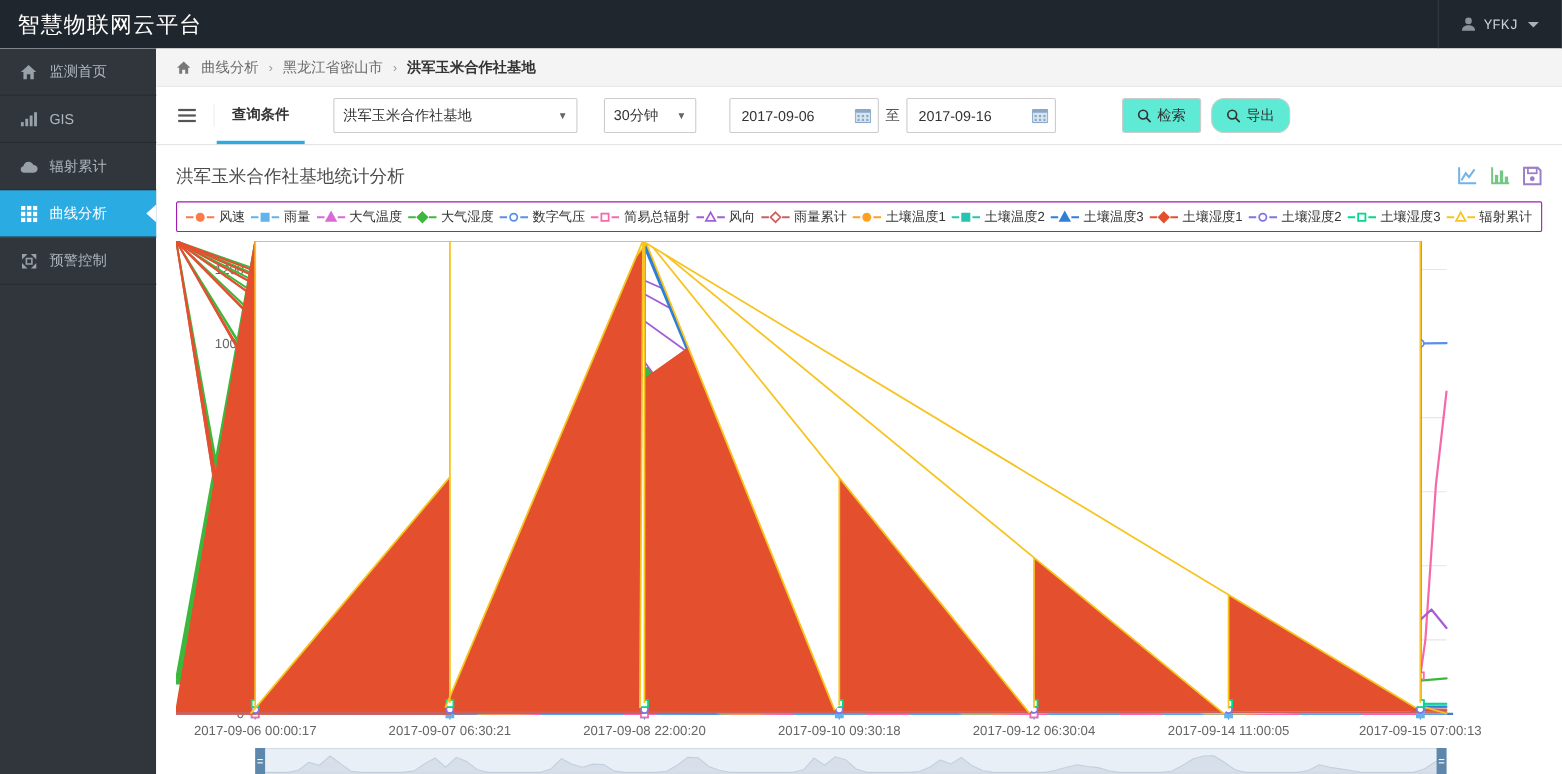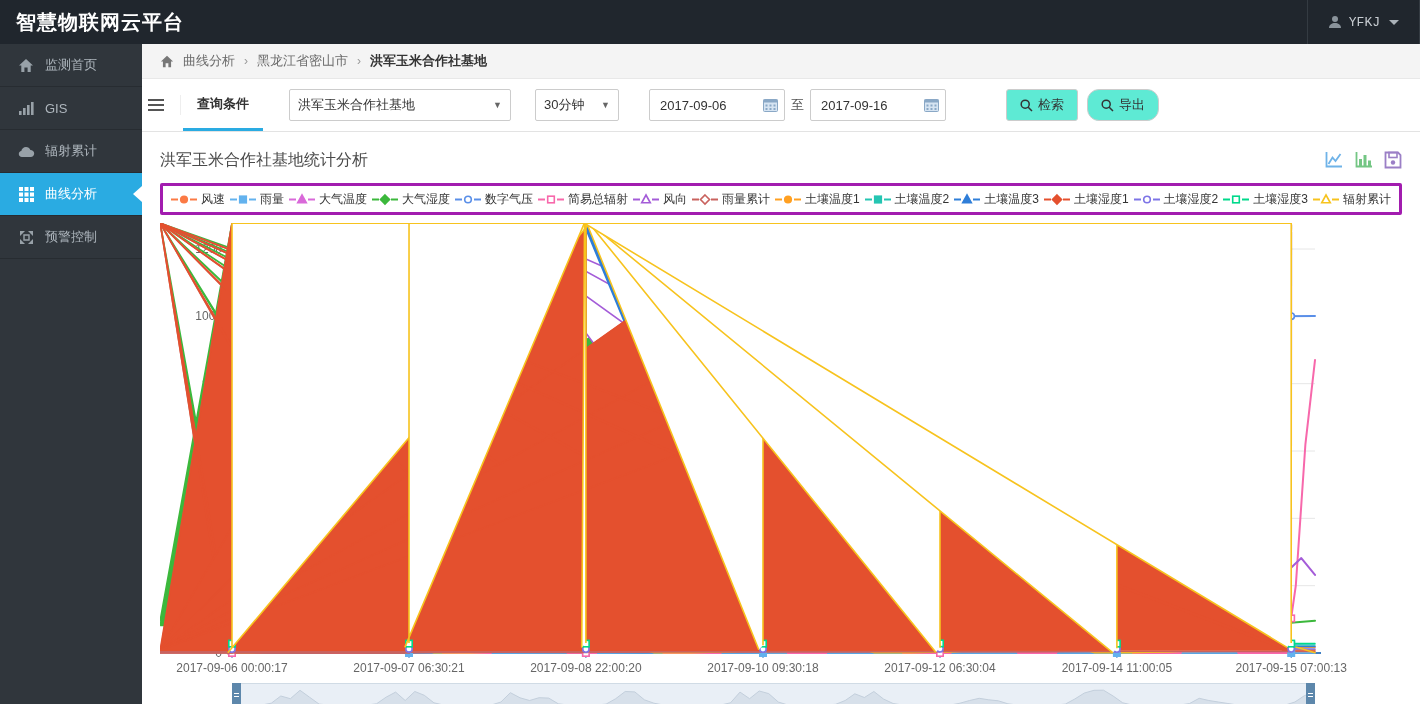--- a/index.html
+++ b/index.html
@@ -1,59 +1,59 @@
 <!DOCTYPE html>
 <html><head>
 <meta charset="utf-8">
 <style>
   html,body{margin:0;padding:0;}
   body{width:1420px;height:704px;overflow:hidden;font-family:"Liberation Sans","DejaVu Sans",sans-serif;background:#fff;}
   .app{width:1420px;height:704px;display:flex;flex-direction:column;}
   
   .navbar{height:44px;background:#20262d;display:flex;align-items:center;justify-content:space-between;flex-shrink:0;}
-  .nav-title{color:#fff;font-size:20px;font-weight:bold;letter-spacing:1px;padding-left:16px;}
+  .nav-title{color:#fff;font-size:20px;font-weight:normal;letter-spacing:1px;padding-left:16px;}
   .nav-user{height:100%;display:flex;align-items:center;gap:7px;padding:0 20px;border-left:1px solid #343b42;border-right:1px solid #343b42;cursor:pointer;}
   .nav-user span{color:#c8cdd2;font-size:13px;font-family:"Liberation Mono","DejaVu Sans Mono",monospace;}
   .caret{width:0;height:0;border-left:5px solid transparent;border-right:5px solid transparent;border-top:5px solid #aab1b8;margin-left:2px;}
   
   .main{flex:1;display:flex;overflow:hidden;}
   .sidebar{width:142px;background:#30363c;flex-shrink:0;}
   .side-item{height:42px;display:flex;align-items:center;padding-left:15px;border-bottom:1px solid #272c31;color:#aeb6bd;font-size:13px;cursor:pointer;position:relative;}
   .side-item .s-ico{width:22px;display:flex;justify-content:center;}
   .side-item .s-lbl{margin-left:8px;}
   .side-item.active{background:#2aabe2;color:#fff;}
   .side-item.active .s-ico svg *{fill:#fff;}
   .side-item.active::after{content:"";position:absolute;right:0;top:50%;margin-top:-8px;width:0;height:0;border-top:8px solid transparent;border-bottom:8px solid transparent;border-right:9px solid #fff;}
   .content{flex:1;background:#fff;overflow:hidden;}
   
   .crumbbar{height:34px;background:#f4f4f4;border-bottom:1px solid #e8e8e8;display:flex;align-items:center;padding-left:18px;font-size:13px;color:#6b6b6b;gap:9px;}
   .crumb-sep{color:#999;font-size:12px;}
   .crumb-last{color:#333;font-weight:bold;}
   
-  .filterbar{height:52px;border-bottom:1px solid #e3e3e3;display:flex;align-items:center;padding-left:4px;font-size:13px;}
+  .filterbar{height:52px;border-bottom:1px solid #e3e3e3;display:flex;align-items:center;padding-left:18px;font-size:13px;}
   .burger{display:flex;flex-direction:column;gap:3px;padding:4px 16px 4px 2px;border-right:1px solid #eee;cursor:pointer;}
   .burger i{display:block;width:16px;height:2px;background:#555;}
   .ftab{height:52px;display:flex;align-items:center;padding:0 14px;margin-left:2px;font-weight:bold;color:#333;border-bottom:3px solid #2aabe2;box-sizing:border-box;cursor:pointer;}
   .sel{border:1px solid #ccc;border-radius:2px;height:30px;display:flex;align-items:center;justify-content:space-between;padding:0 8px;color:#333;background:#fff;cursor:pointer;}
   .sel .arr{color:#666;font-size:9px;margin-left:6px;}
   .sel.station{width:204px;margin-left:26px;}
   .sel.interval{width:66px;margin-left:24px;text-align:center;}
   .datebox{border:1px solid #ccc;border-radius:2px;height:30px;width:118px;display:flex;align-items:center;justify-content:space-between;padding:0 6px 0 10px;color:#333;background:#fff;cursor:pointer;text-align:center;}
   .datebox:first-of-type{margin-left:0;}
   .to-lbl{margin:0 6px;color:#555;}
   .btn{border:1px solid #ccc;border-radius:3px;background:#5eead4;height:32px;display:flex;align-items:center;gap:5px;padding:0 13px;font-size:13px;color:#333;cursor:pointer;}
   .btn.search{margin-left:60px;}
   .btn.export{margin-left:9px;border-radius:12px;}
   
   .chart-wrap{padding:0 18px;}
   .chart-head{display:flex;align-items:center;justify-content:space-between;margin-top:14px;height:28px;}
   .chart-title{font-size:16px;font-weight:normal;color:#4a4a4a;}
   .toolbox{display:flex;gap:11px;align-items:center;}
   .toolbox .tool{cursor:pointer;display:flex;}
-  .legend{margin-top:9px;border:3px solid #a21caf;border-radius:2px;height:26px;display:flex;align-items:center;justify-content:space-between;padding:0 8px;white-space:nowrap;}
+  .legend{margin-top:9px;border:1px solid #a21caf;border-radius:2px;height:26px;display:flex;align-items:center;justify-content:space-between;padding:0 8px;white-space:nowrap;}
   .lg-item{display:inline-flex;align-items:center;gap:4px;font-size:12px;color:#333;cursor:pointer;}
   .plot-area{position:relative;margin-top:8px;}
   .ax{font:12px "Liberation Sans","DejaVu Sans",sans-serif;fill:#666;}
   
   .dz{position:relative;height:24px;margin-left:72px;width:1083px;background:#e9eff6;border:1px solid #d0dbe5;box-sizing:border-box;margin-top:1px;}
   .dz svg{display:block;}
   .dz-handle{position:absolute;top:-1px;width:9px;height:24px;background:#5d87ab;cursor:ew-resize;}
   .dz-handle.left{left:-1px;}
   .dz-handle.right{right:-1px;}
   .dz-handle::after{content:"";position:absolute;left:2px;right:2px;top:10px;height:1px;background:#fff;box-shadow:0 3px 0 #fff;}

